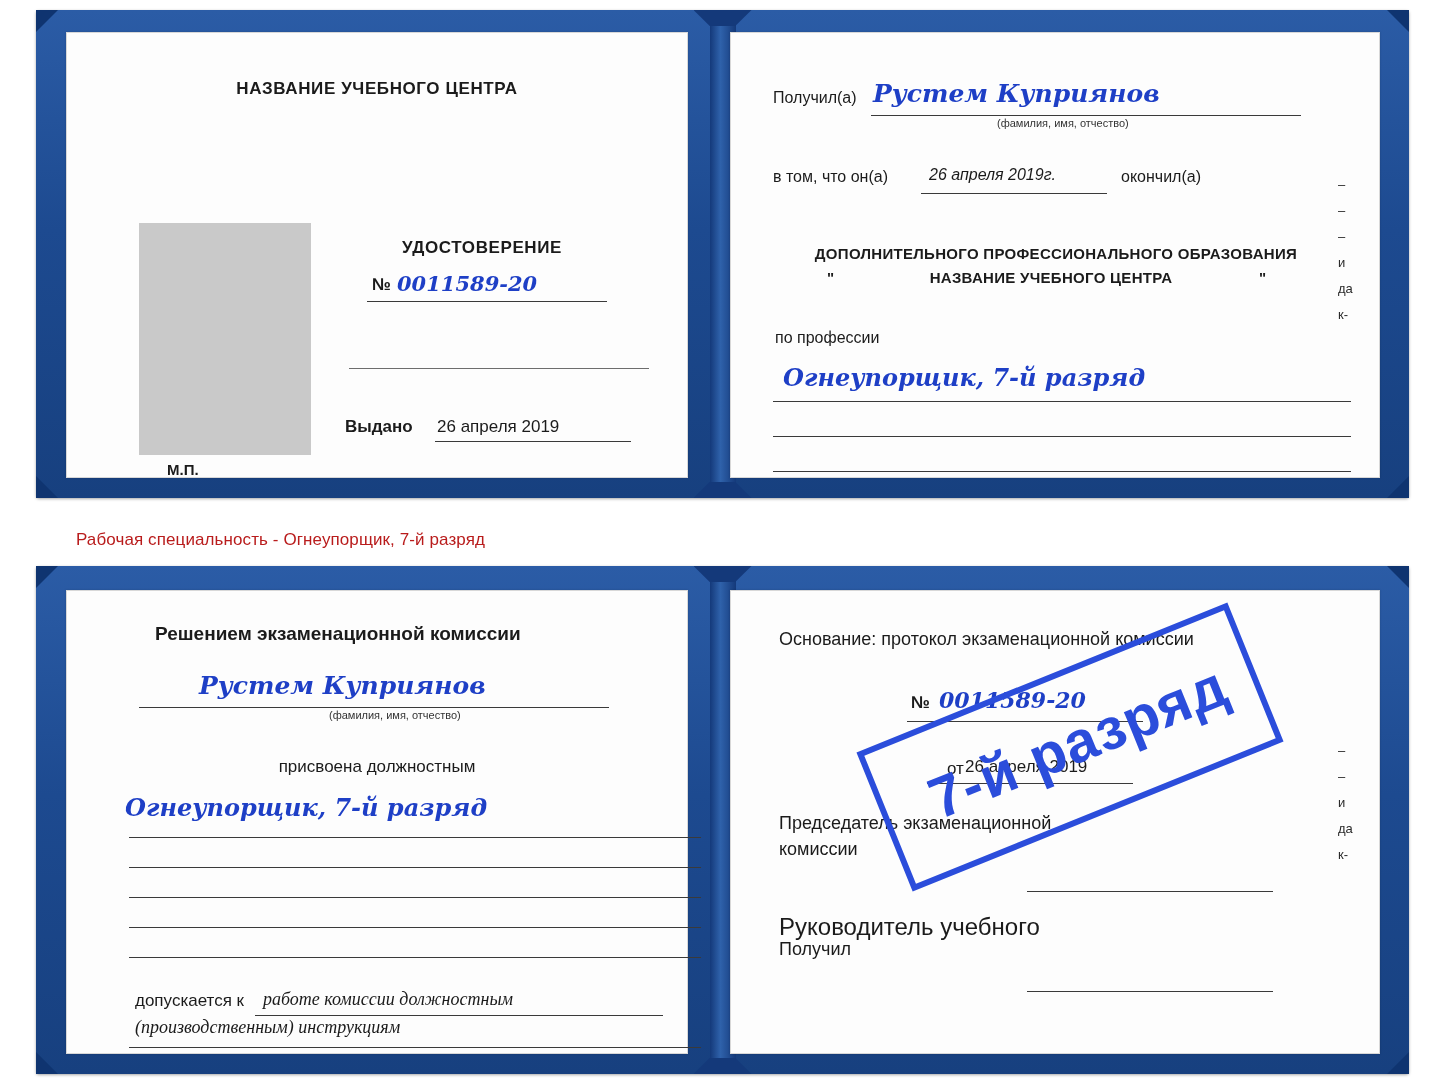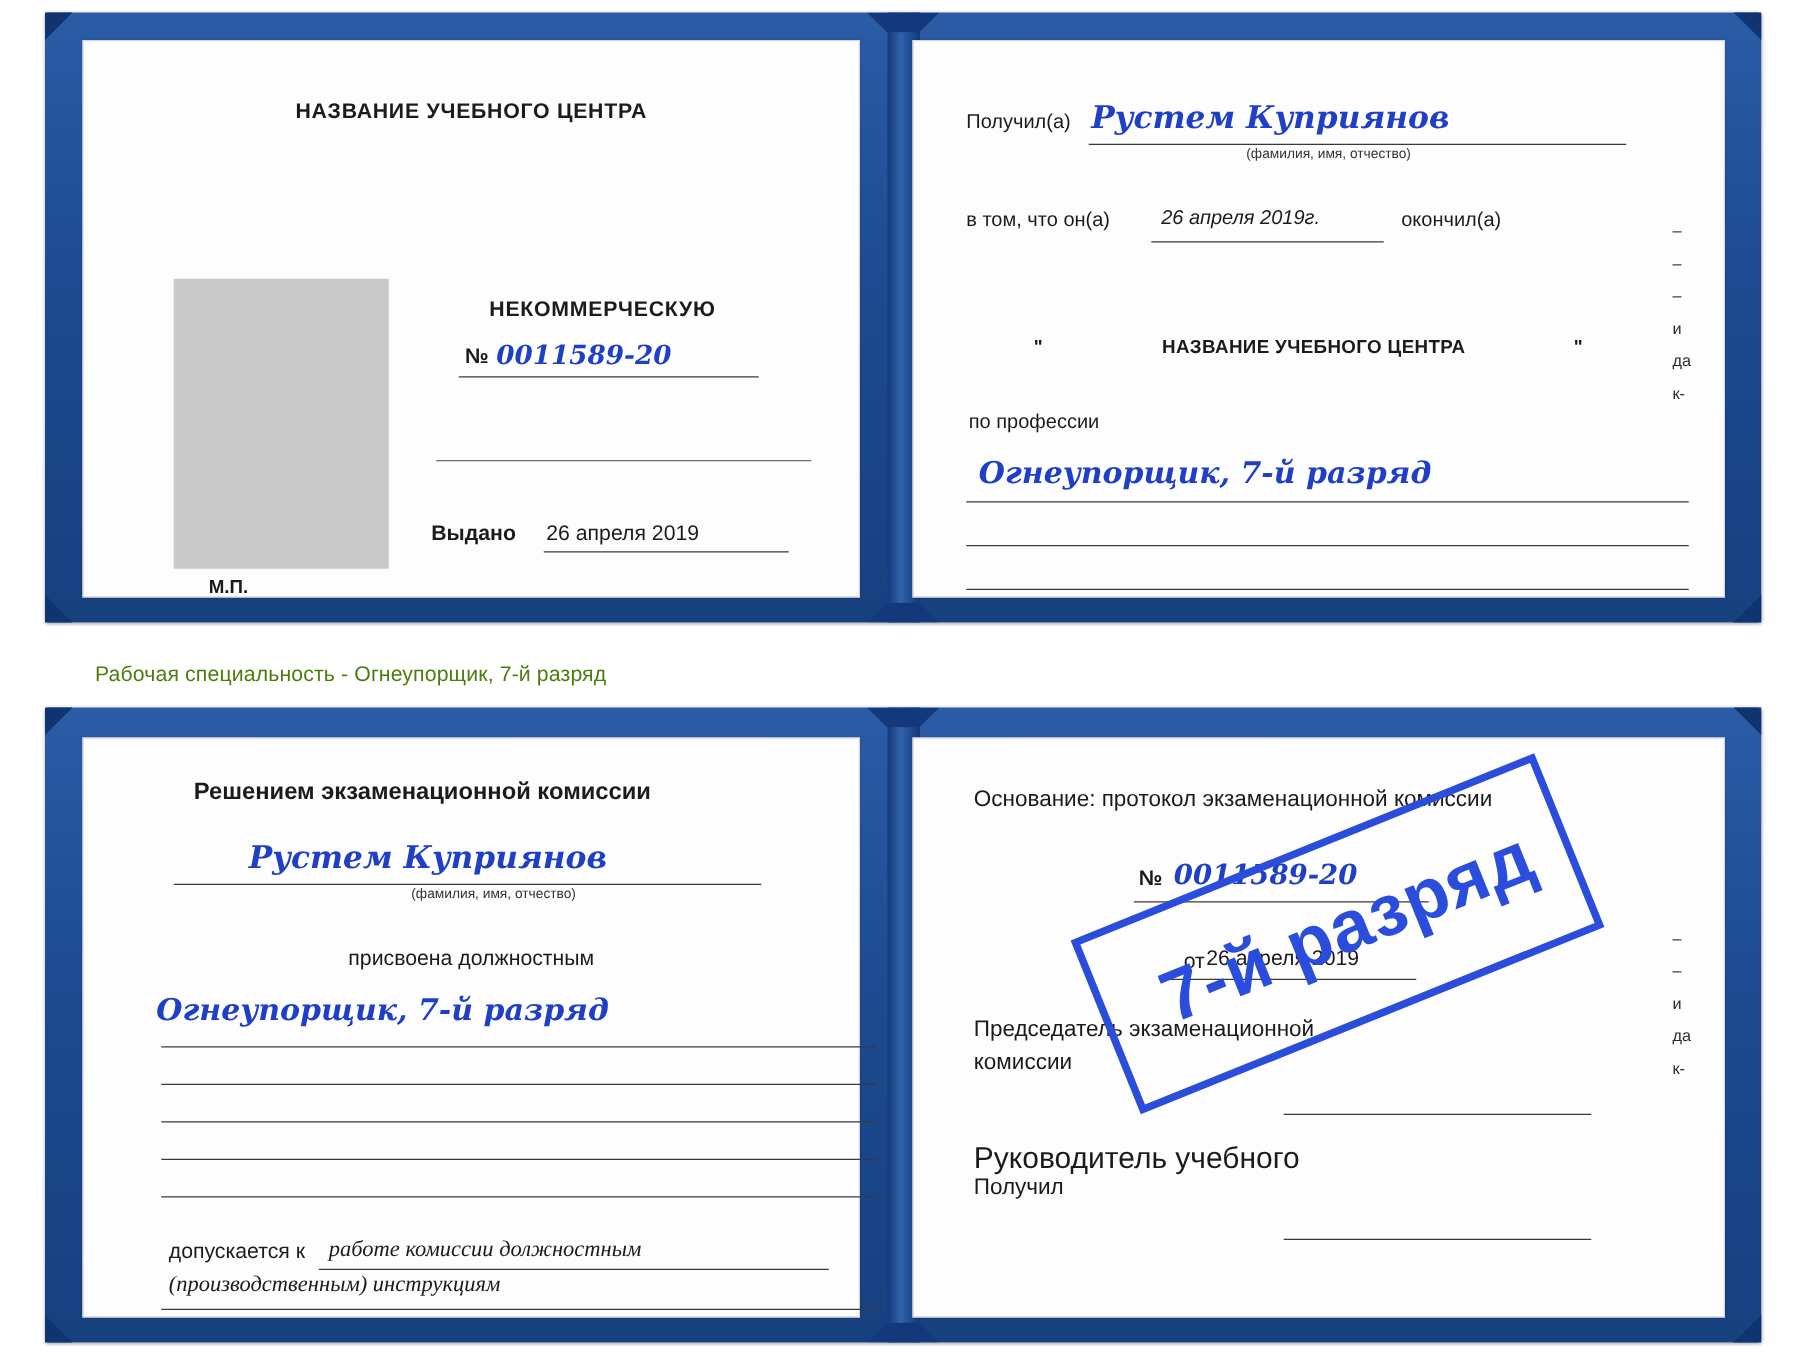--- a/index.html
+++ b/index.html
@@ -104,21 +104,21 @@
   .photo {
     position: absolute;
     background: #c9c9c9;
   }
 
   .caption {
     position: absolute;
     left: 76px;
     top: 530px;
     font-size: 17px;
-    color: #4d7c0f;
+    color: #b91c1c;
     letter-spacing: 0.1px;
   }
 
   
   .edge-col {
     position: absolute;
     font-size: 13px;
     color: #2a2a2a;
     line-height: 26px;
     text-align: left;
@@ -171,21 +171,21 @@
     <div class="corner br"></div>
     <div class="spine"></div>
     <div class="spine-notch t"></div>
     <div class="spine-notch b"></div>
 
     <div class="leaf" style="left:30px; top:22px; width:620px; height:444px;">
       <div class="abs center printed" style="left:0; top:46px; width:620px; font-size:17px; font-weight:700; letter-spacing:0.6px;">НАЗВАНИЕ УЧЕБНОГО ЦЕНТРА</div>
 
       <div class="photo" style="left:72px; top:190px; width:172px; height:232px;"></div>
 
-      <div class="abs center printed" style="left:250px; top:205px; width:330px; font-size:17px; font-weight:700; letter-spacing:0.6px;">НЕКОММЕРЧЕСКУЮ</div>
+      <div class="abs center printed" style="left:250px; top:205px; width:330px; font-size:17px; font-weight:700; letter-spacing:0.6px;">УДОСТОВЕРЕНИЕ</div>
 
       <div class="abs printed" style="left:305px; top:242px; font-size:17px; font-weight:700;">№</div>
       <div class="abs hand" style="left:330px; top:238px; font-size:21px;">0011589-20</div>
       <div class="line" style="left:300px; top:268px; width:240px;"></div>
 
       <div class="line thin" style="left:282px; top:335px; width:300px;"></div>
 
       <div class="abs printed" style="left:278px; top:384px; font-size:17px; font-weight:700;">Выдано</div>
       <div class="abs printed" style="left:370px; top:384px; font-size:17px;">26 апреля 2019</div>
       <div class="line" style="left:368px; top:408px; width:196px;"></div>
@@ -197,20 +197,21 @@
       <div class="abs printed" style="left:42px; top:56px; font-size:16px;">Получил(а)</div>
       <div class="abs hand" style="left:142px; top:46px; font-size:25px;">Рустем Куприянов</div>
       <div class="line" style="left:140px; top:82px; width:430px;"></div>
       <div class="abs tiny" style="left:266px; top:84px;">(фамилия, имя, отчество)</div>
 
       <div class="abs printed" style="left:42px; top:135px; font-size:16px;">в том, что он(а)</div>
       <div class="abs printed" style="left:198px; top:133px; font-size:16px; font-style:italic;">26 апреля 2019г.</div>
       <div class="line" style="left:190px; top:160px; width:186px;"></div>
       <div class="abs printed" style="left:390px; top:135px; font-size:16px;">окончил(а)</div>
 
+      <div class="abs printed center" style="left:10px; top:212px; width:630px; font-size:15px; font-weight:700; letter-spacing:0.3px;">ДОПОЛНИТЕЛЬНОГО ПРОФЕССИОНАЛЬНОГО ОБРАЗОВАНИЯ</div>
       <div class="abs printed" style="left:96px; top:236px; font-size:15px; font-weight:700;">"</div>
       <div class="abs printed center" style="left:120px; top:236px; width:400px; font-size:15px; font-weight:700; letter-spacing:0.3px;">НАЗВАНИЕ УЧЕБНОГО ЦЕНТРА</div>
       <div class="abs printed" style="left:528px; top:236px; font-size:15px; font-weight:700;">"</div>
 
       <div class="abs printed" style="left:44px; top:296px; font-size:16px;">по профессии</div>
       <div class="abs hand" style="left:52px; top:330px; font-size:24px;">Огнеупорщик, 7-й разряд</div>
 
       <div class="line" style="left:42px; top:368px; width:578px;"></div>
       <div class="line" style="left:42px; top:403px; width:578px;"></div>
       <div class="line" style="left:42px; top:438px; width:578px;"></div>

